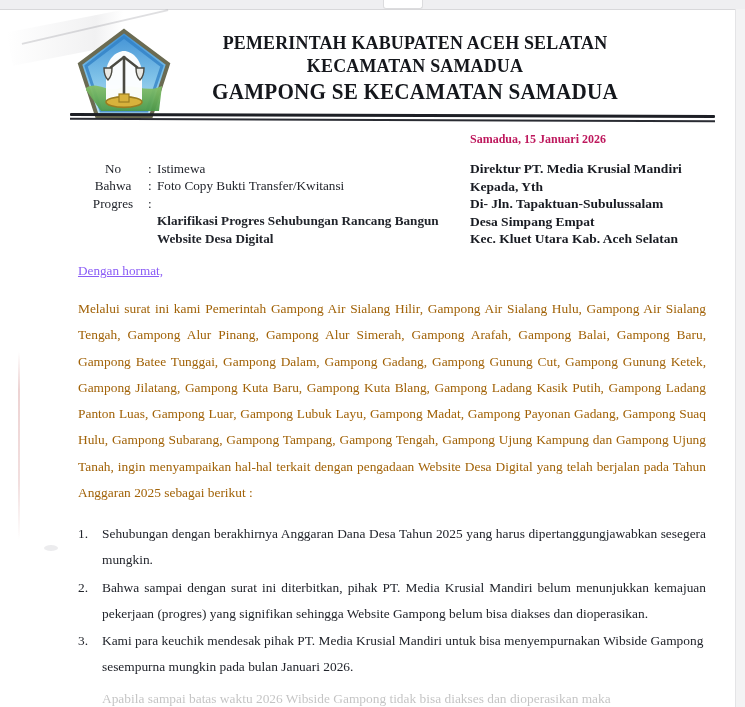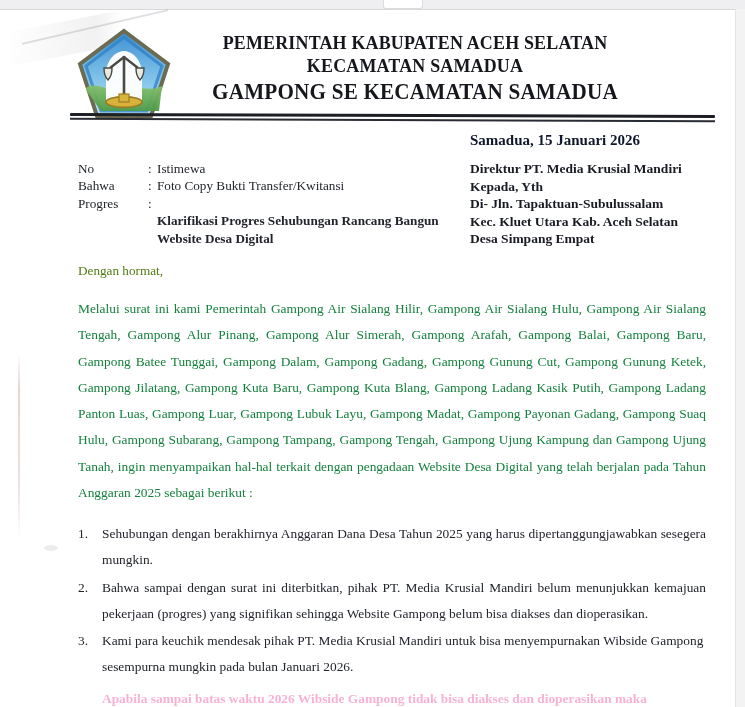--- a/index.html
+++ b/index.html
@@ -125,23 +125,23 @@
     top: 5px; left: 0;
     width: 645px; height: 1.6px;
     background: #2a2c33;
     transform: rotate(0.22deg);
   }
 
   
   .date-block {
     position: absolute;
     top: 132px; left: 470px;
-    font-size: 15px;
+    font-size: 12px;
     font-weight: bold;
-    color: #0f172a;
+    color: #be185d;
     white-space: nowrap;
   }
   .addressee {
     position: absolute;
     top: 160px; left: 470px;
     font-size: 13.5px;
     font-weight: bold;
     color: #181b22;
     line-height: 1.30;
   }
@@ -151,42 +151,43 @@
     position: absolute;
     top: 160px; left: 78px;
     font-size: 13.2px;
     color: #22252c;
     line-height: 1.32;
   }
   .ref-row {
     display: flex;
     align-items: flex-start;
   }
-  .ref-label { width: 70px; flex: none; }
+  .ref-label { width: 70px; flex: none; text-align: center; }
   .ref-colon { width: 9px; flex: none; }
   .ref-value { }
   .ref-value.bold { font-weight: bold; }
   .ref-cont {
     margin-left: 79px;
     font-weight: bold;
   }
 
   
   .salutation {
     position: absolute;
     top: 263px; left: 78px;
     font-size: 13.2px;
-    color: #4d7c0f;
+    color: #8b5cf6;
+    text-decoration: underline;
   }
   .para {
     position: absolute;
     top: 296px; left: 78px;
     width: 628px;
     font-size: 13.4px;
-    color: #15803d;
+    color: #a16207;
     text-align: justify;
     line-height: 1.96;
     font-family: Liberation Serif, serif;
   }
 
   .list {
     position: absolute;
     top: 521px; left: 78px;
     width: 628px;
     font-size: 13.4px;
@@ -208,23 +209,22 @@
   }
   .li-text.tight { text-align: left; }
 
   .cut-line {
     position: absolute;
     top: 694px; left: 102px;
     width: 604px;
     height: 13px;
     overflow: hidden;
     font-size: 13.4px;
-    color: #ec4899;
+    color: #737373;
     opacity: 0.42;
-    font-weight: bold;
   }
   .cut-line span { display: block; position: relative; top: -3px; }
 </style>
 </head>
 <body>
 
 <div id="page">
 
   <div class="viewer-strip"></div>
   <div class="viewer-pill"></div>
@@ -279,22 +279,22 @@
     <div class="rule-thick"></div>
     <div class="rule-thin"></div>
   </div>
 
   <div class="date-block">Samadua,  15 Januari 2026</div>
 
   <div class="addressee">
     <div>Direktur PT. Media Krusial Mandiri</div>
     <div>Kepada, Yth</div>
     <div>Di- Jln. Tapaktuan-Subulussalam</div>
+    <div>Desa Simpang Empat</div>
     <div>Kec. Kluet Utara Kab. Aceh Selatan</div>
-    <div>Desa Simpang Empat</div>
   </div>
 
   <div class="refblock">
     <div class="ref-row">
       <span class="ref-label">No</span>
       <span class="ref-colon">:</span>
       <span class="ref-value">Istimewa</span>
     </div>
     <div class="ref-row">
       <span class="ref-label">Bahwa</span>

